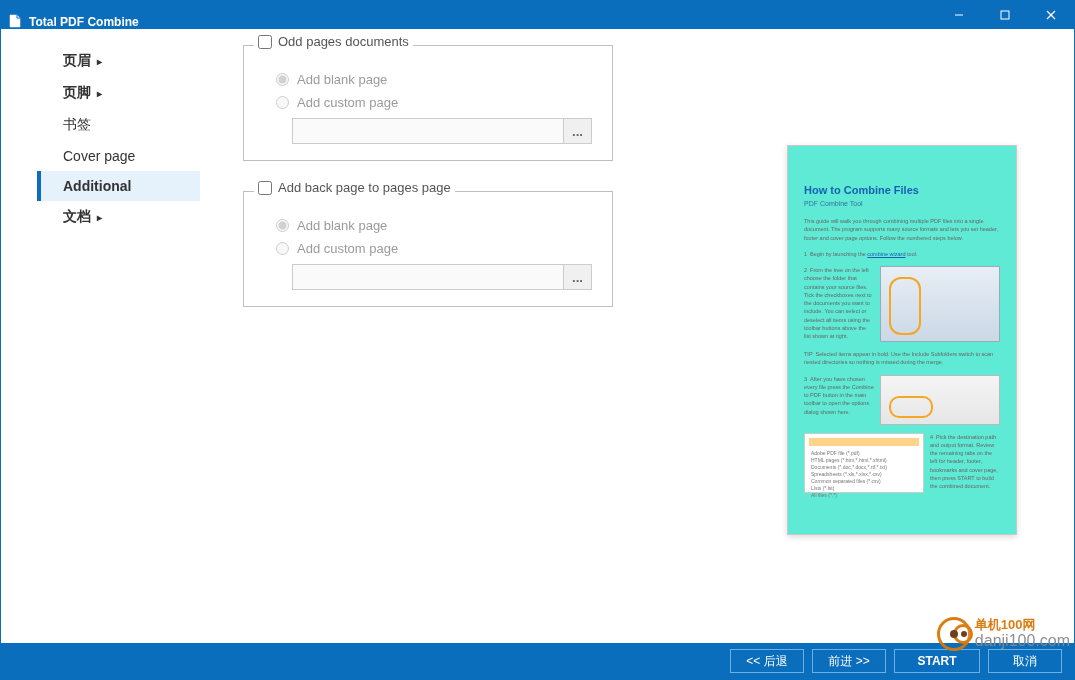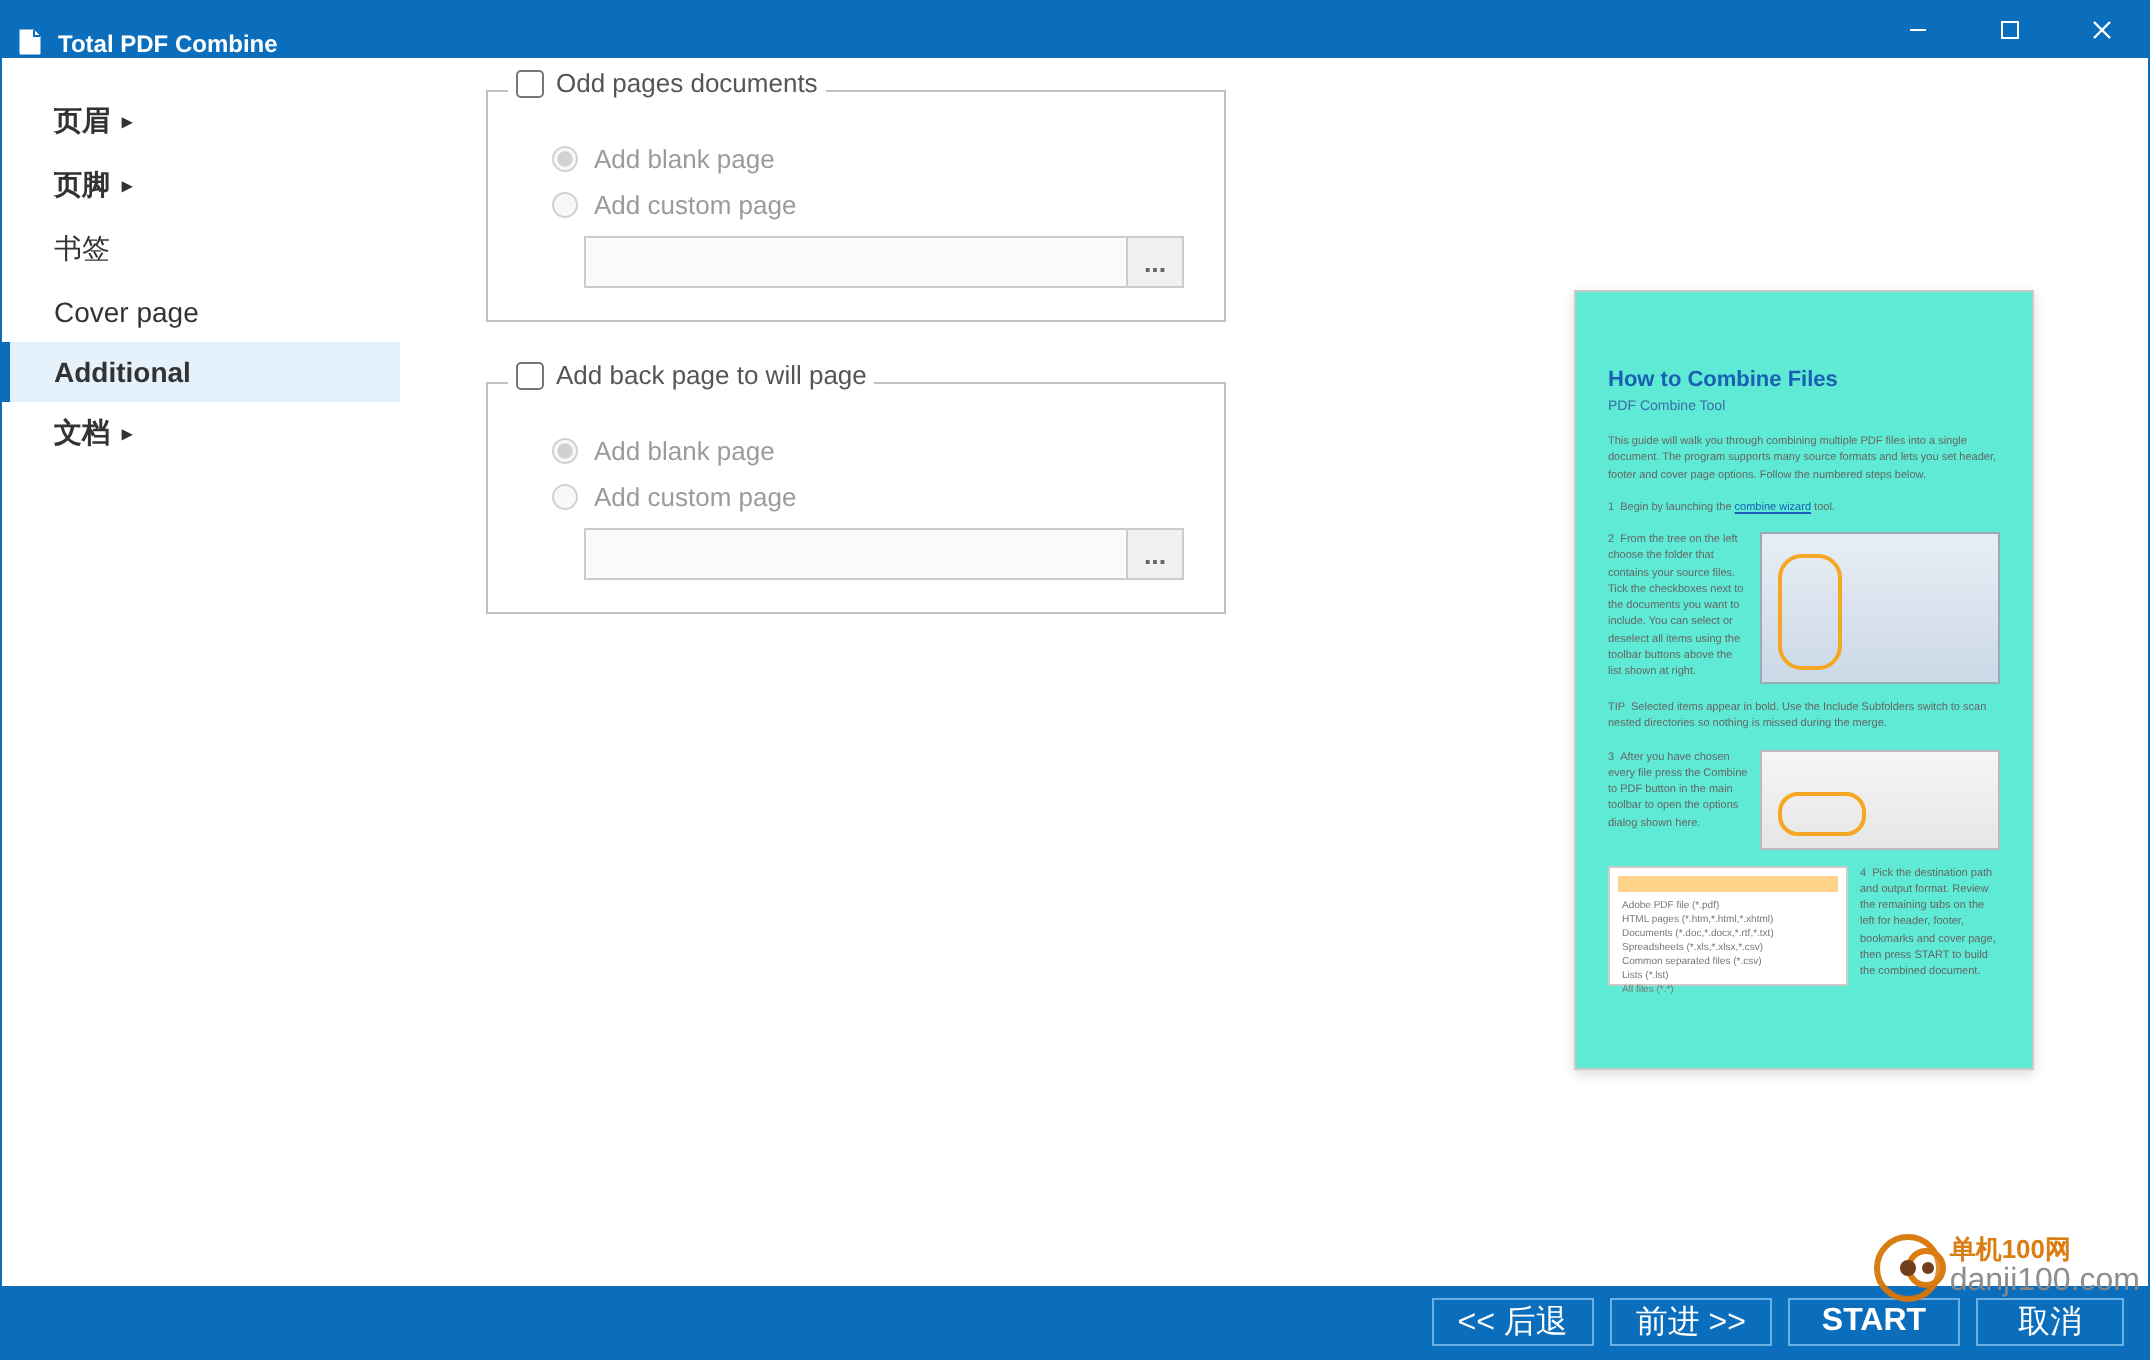--- a/index.html
+++ b/index.html
@@ -6,21 +6,21 @@
 body { width: 1075px; height: 680px; overflow: hidden; background: #fff; border: 1px solid #0a6ebd; position: relative; }
 
 .titlebar { height: 28px; background: #0a6ebd; color: #fff; display: flex; align-items: flex-end; padding-left: 6px; }
 .titlebar .app-icon { width: 16px; height: 16px; margin-right: 6px; display: inline-flex; align-items: center; justify-content: center; }
 .titlebar .title { font-size: 12px; font-weight: bold; }
 .titlebar .spacer { flex: 1; }
 .titlebar .win-btn { width: 46px; height: 28px; display: flex; align-items: center; justify-content: center; cursor: pointer; }
 
 .body { display: flex; height: 614px; }
 
-.sidebar { width: 200px; background: #fff; padding-top: 16px; border-right: 1px solid transparent; }
+.sidebar { width: 200px; background: #fff; padding-top: 16px; border-right: 1px solid transparent; padding-left: 36px; }
 .sidebar .item { padding: 7px 0 7px 22px; font-size: 14px; color: #333; cursor: pointer; display: flex; align-items: center; border-left: 4px solid transparent; }
 .sidebar .item.bold { font-weight: bold; }
 .sidebar .item.selected { background: #e5f1fb; border-left: 4px solid #0a6ebd; font-weight: bold; }
 .sidebar .item .arrow { margin-left: 6px; font-size: 10px; }
 
 .main { flex: 1; display: flex; padding: 16px 12px; gap: 10px; }
 .options-col { flex: 1; }
 .preview-col { width: 320px; display: flex; align-items: flex-start; justify-content: center; padding-top: 100px; }
 
 .page-header { display: flex; align-items: center; gap: 14px; margin-bottom: 28px; margin-left: 4px; }
@@ -44,21 +44,21 @@
 .preview-page .txt { flex: 1; font-size: 5.5px; line-height: 1.5; color: #666; }
 .preview-page .shot { width: 120px; height: 76px; background: linear-gradient(#e8eef5,#cbd8e6); border: 1px solid #9ab; position: relative; }
 .preview-page .shot::before { content:''; position:absolute; left:8px; top:10px; width:28px; height:54px; border:2px solid #f5a623; border-radius:12px; }
 .preview-page .shot2 { width: 120px; height: 50px; background: linear-gradient(#f5f5f5,#e6e6e6); border: 1px solid #bbb; position: relative; }
 .preview-page .shot2::before { content:''; position:absolute; left:8px; top:20px; width:40px; height:18px; border:2px solid #f5a623; border-radius:10px; }
 .preview-page .shot3 { width: 120px; height: 60px; background: #fff; border: 1px solid #ccc; }
 .preview-page .shot3 .bar { height: 8px; background: #ffd38a; margin: 4px; }
 .preview-page .link { color: #1a5fb4; text-decoration: underline; }
 
 .footer { position: absolute; bottom: 0; left: 0; right: 0; height: 36px; background: #0a6ebd; display: flex; align-items: center; justify-content: flex-end; padding: 0 12px; gap: 8px; }
-.footer .btn { height: 24px; min-width: 74px; padding: 0 12px; background: #0a6ebd; border: 1px solid #6bb0e3; color: #fff; font-size: 16px; cursor: pointer; display: flex; align-items: center; justify-content: center; gap: 2px; }
+.footer .btn { height: 24px; min-width: 74px; padding: 0 12px; background: #0a6ebd; border: 1px solid #6bb0e3; color: #fff; font-size: 12px; cursor: pointer; display: flex; align-items: center; justify-content: center; gap: 2px; }
 .footer .btn.start { font-weight: bold; min-width: 86px; }
 
 .watermark { position: absolute; right: 4px; bottom: 28px; display: flex; align-items: center; gap: 4px; opacity: 0.95; pointer-events: none; }
 .watermark .cc { width: 34px; height: 34px; position: relative; }
 .watermark .cc .outer { position:absolute; width:34px; height:34px; border:3px solid #d97706; border-radius:50%; }
 .watermark .cc .inner { position:absolute; left:16px; top:7px; width:20px; height:20px; border:3px solid #d97706; border-radius:50%; background:#fff2; }
 .watermark .cc .dot1 { position:absolute; left:13px; top:13px; width:8px; height:8px; background:#6b3410; border-radius:50%; }
 .watermark .cc .dot2 { position:absolute; left:24px; top:14px; width:6px; height:6px; background:#6b3410; border-radius:50%; }
 .watermark .wt { color:#d97706; font-size:13px; font-weight:bold; line-height:1.1; text-align:left; }
 .watermark .wt .dom { color:#888; font-size:16px; font-weight:normal; }
@@ -136,21 +136,21 @@
         </label>
         <div class="path-row">
           <input type="text" disabled="" style="">
           <button>...</button>
         </div>
       </fieldset>
 
       <fieldset class="group">
         <div class="legend">
           <input type="checkbox" style="">
-          <span>Add back page to will page</span>
+          <span>Add back page to pages page</span>
         </div>
         <label class="radio-row">
           <input type="radio" name="g2" checked="" disabled="" style="">
           <span>Add blank page</span>
         </label>
         <label class="radio-row">
           <input type="radio" name="g2" disabled="" style="">
           <span>Add custom page</span>
         </label>
         <div class="path-row">

